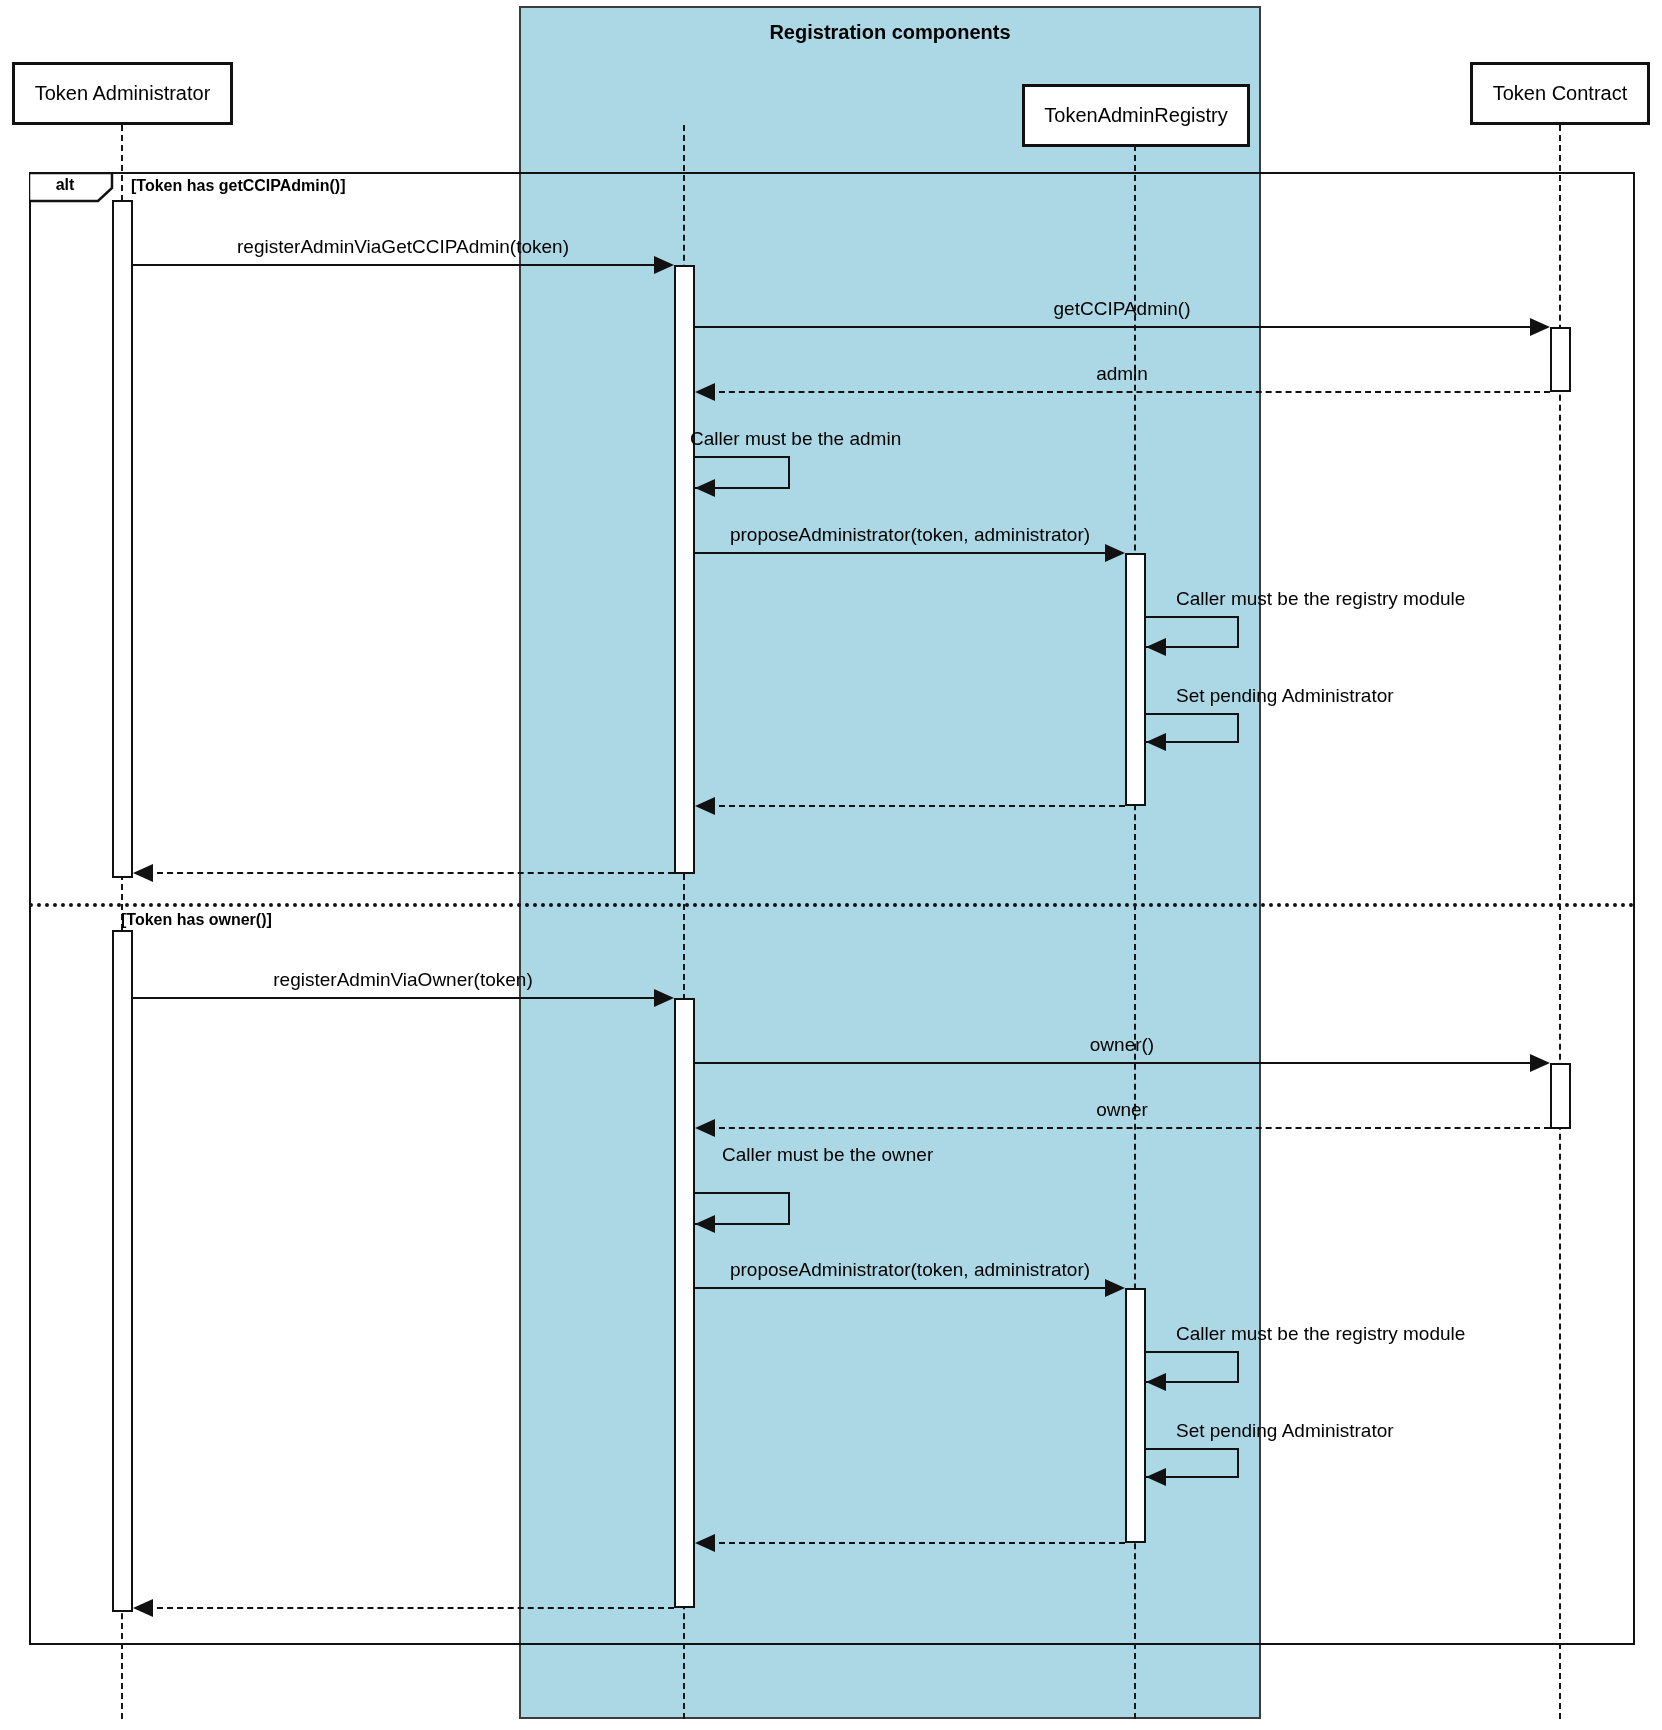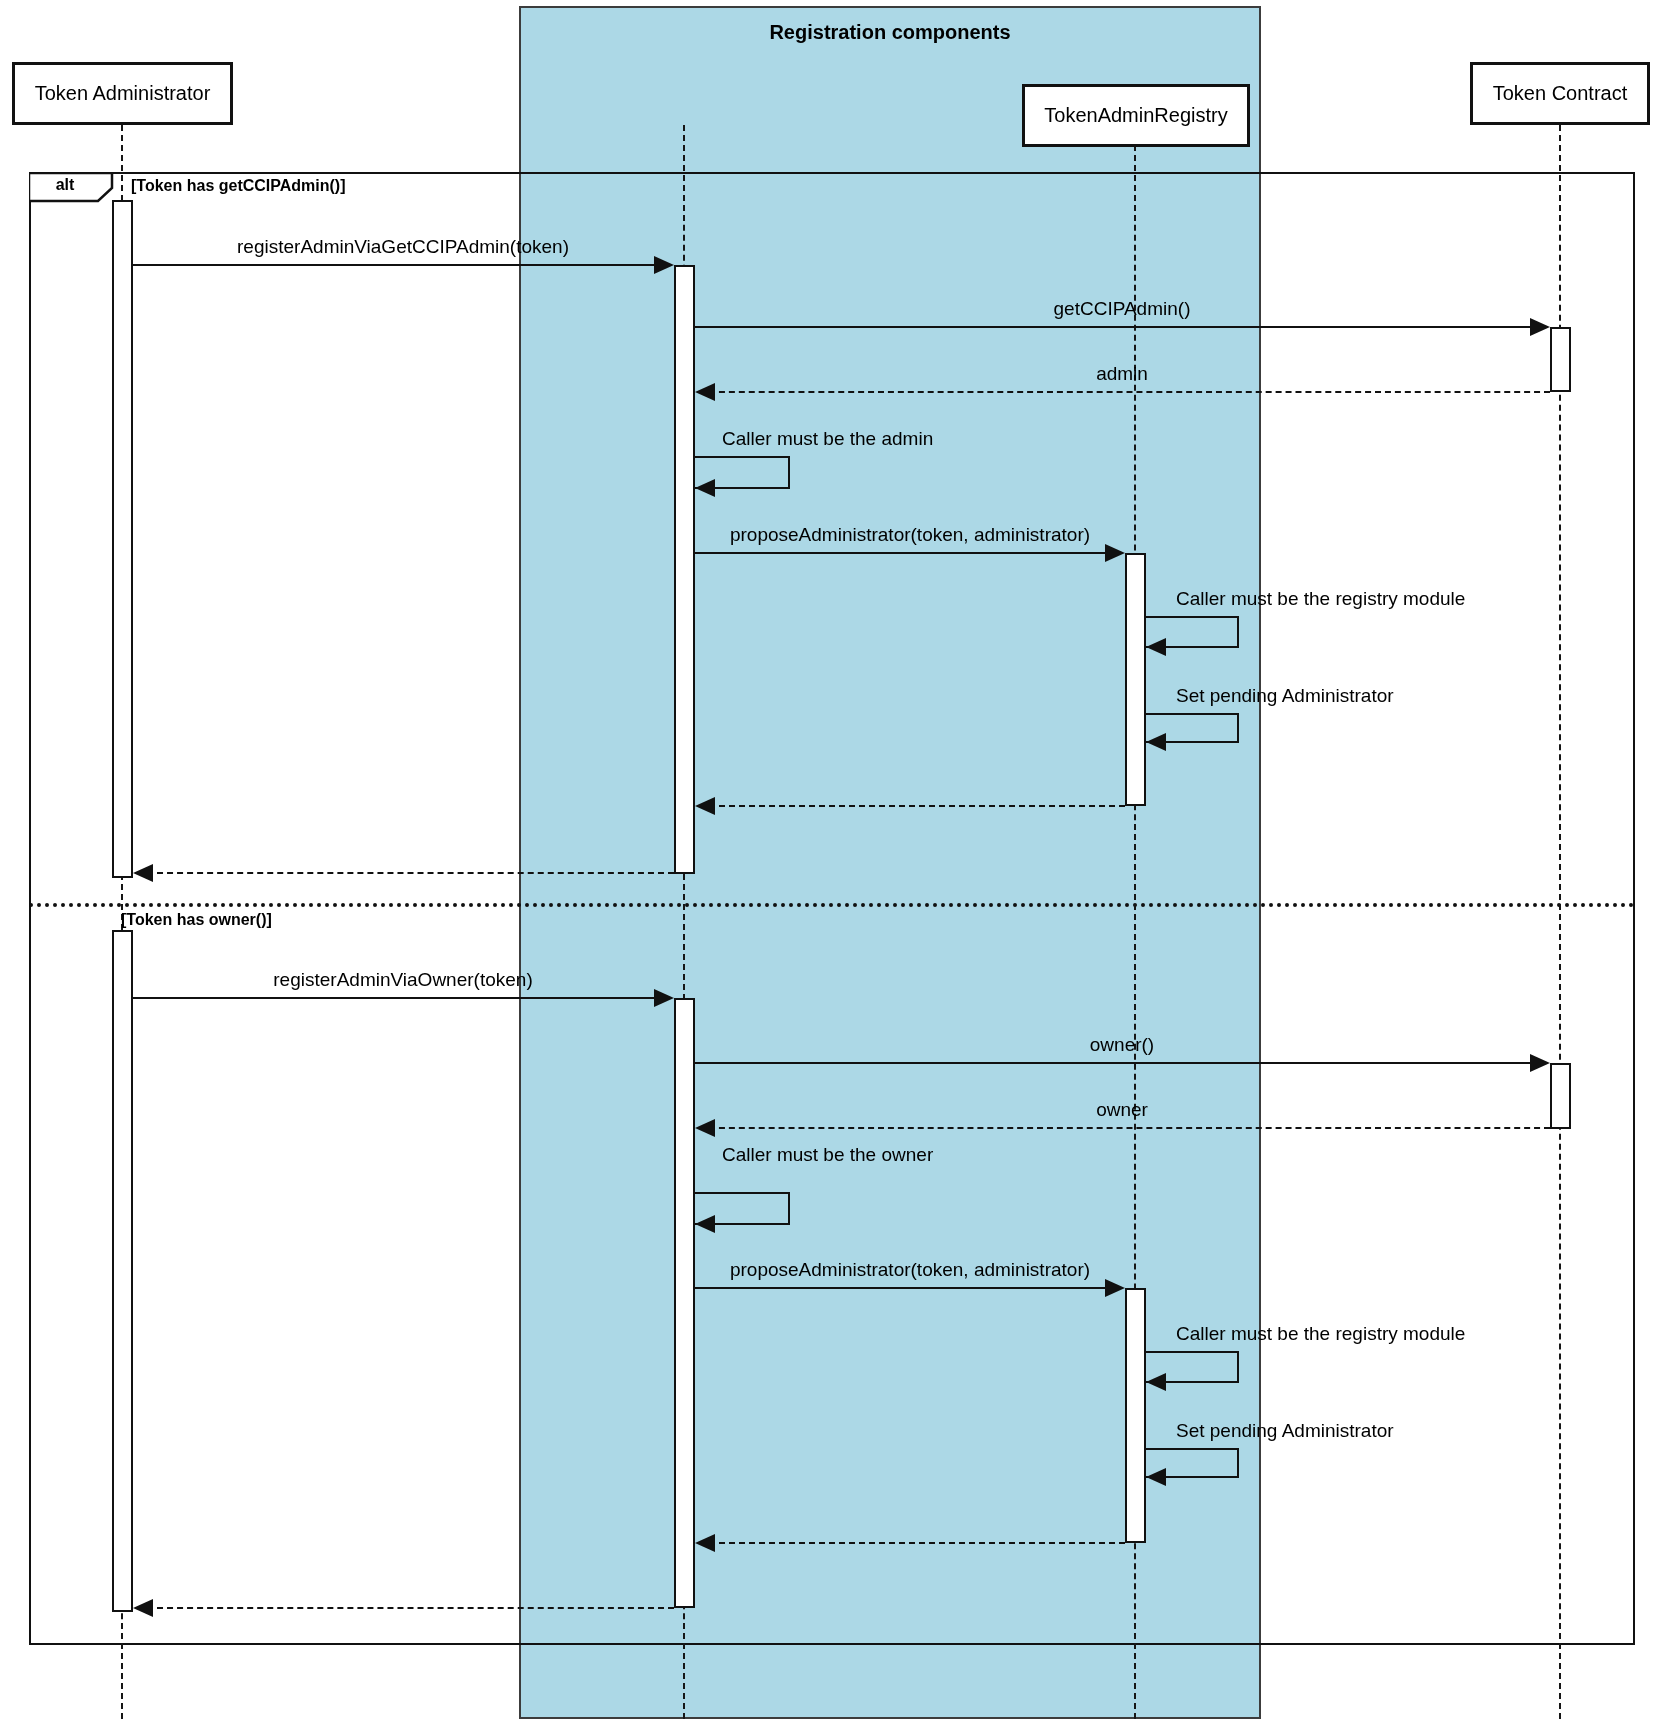--- a/index.html
+++ b/index.html
@@ -118,21 +118,21 @@
       <div class="abs msg-label centered" style="left: 1122px; top: 1099px;">owner</div>
       <div class="abs msg-line" style="left: 695px; top: 1287px; width: 416px;"></div>
       <div class="abs arrow-right" style="left: 1105px; top: 1279px;"></div>
       <div class="abs msg-label centered" style="left: 910px; top: 1259px;">proposeAdministrator(token, administrator)</div>
       <div class="abs msg-line dashed" style="left: 709px; top: 1542px; width: 416px;"></div>
       <div class="abs arrow-left" style="left: 695px; top: 1534px;"></div>
       <div class="abs msg-line dashed" style="left: 147px; top: 1607px; width: 527px;"></div>
       <div class="abs arrow-left" style="left: 133px; top: 1599px;"></div>
       <div class="abs self-loop" style="left: 695px; top: 456px; width: 95px; height: 33px;"></div>
       <div class="abs arrow-left" style="left: 695px; top: 479px;"></div>
-      <div class="abs msg-label" style="left: 722px; top: 428px;">Caller must be the admin</div>
+      <div class="abs msg-label" style="left: 690px; top: 428px;">Caller must be the admin</div>
       <div class="abs self-loop" style="left: 1146px; top: 616px; width: 93px; height: 32px;"></div>
       <div class="abs arrow-left" style="left: 1146px; top: 638px;"></div>
       <div class="abs msg-label" style="left: 1176px; top: 588px;">Caller must be the registry module</div>
       <div class="abs self-loop" style="left: 1146px; top: 713px; width: 93px; height: 30px;"></div>
       <div class="abs arrow-left" style="left: 1146px; top: 733px;"></div>
       <div class="abs msg-label" style="left: 1176px; top: 685px;">Set pending Administrator</div>
       <div class="abs self-loop" style="left: 695px; top: 1192px; width: 95px; height: 33px;"></div>
       <div class="abs arrow-left" style="left: 695px; top: 1215px;"></div>
       <div class="abs msg-label" style="left: 722px; top: 1144px;">Caller must be the owner</div>
       <div class="abs self-loop" style="left: 1146px; top: 1351px; width: 93px; height: 32px;"></div>

